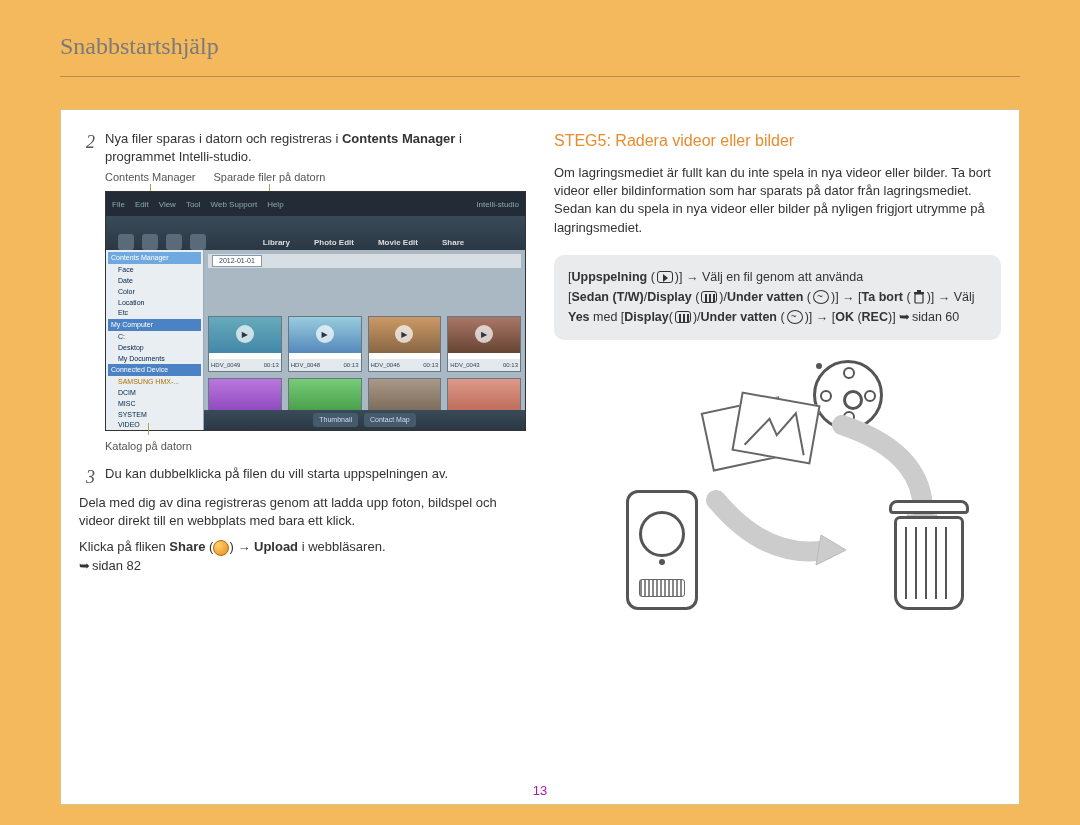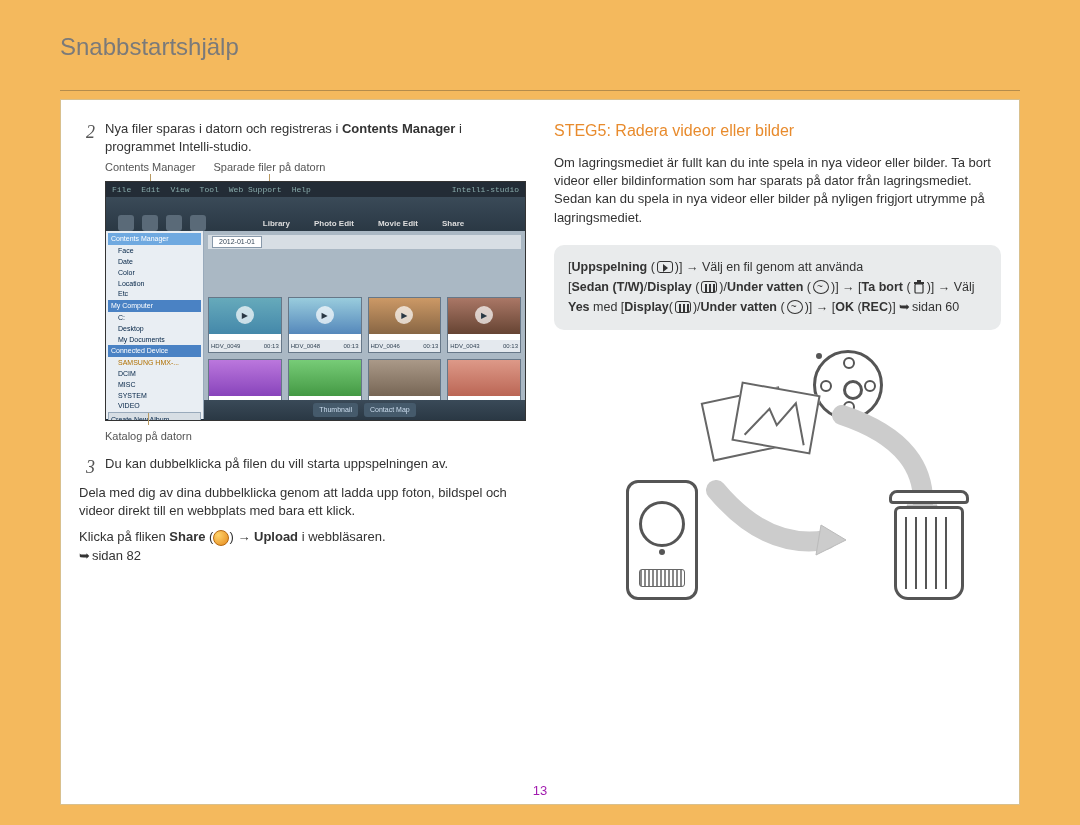--- a/index.html
+++ b/index.html
@@ -14,22 +14,23 @@
     line-height: 1.4;
   }
   .page {
     position: absolute;
     left: 60px; right: 60px; top: 30px; bottom: 20px;
     display: flex;
     flex-direction: column;
   }
   .header {
     border-bottom: 1px solid #b58c4b;
-    padding-bottom: 26px;
-    margin-bottom: 8px;
+    padding-bottom: 12px;
+    margin-bottom: 32px;
+    font-family: Liberation Serif, serif;
   }
   .header h1 {
     font-size: 24px;
     font-weight: 400;
     color: #7a7a7a;
   }
   .content-frame {
     background: #fff;
     flex: 1;
     border: 1px solid #d9c08d;
@@ -74,25 +75,25 @@
   }
   .screenshot {
     margin: 6px 0 4px 26px;
     border: 1px solid #333;
     background: #1a2b3a;
     height: 240px;
     position: relative;
     overflow: hidden;
   }
   .ss-menubar {
-    height: 15px;
+    height: 24px;
     background: #232c36;
     display: flex; align-items: center; gap: 10px;
     padding: 0 6px;
-    font-size: 8px; color: #8aa; font-family: Liberation Mono, monospace;
+    font-size: 8px; color: #8aa;
   }
   .ss-toolbar {
     height: 34px;
     background: linear-gradient(#3a4a58,#2a3844);
     display: flex; align-items: flex-end; gap: 8px;
     padding: 0 12px;
     font-weight: bold;
   }
   .ss-btn {
     width: 16px; height: 16px; border-radius: 3px;
@@ -422,21 +423,21 @@
 
       <div class="caption-below">
         <span class="tick2">Katalog på datorn</span>
       </div>
 
       <div class="step-row">
         <div class="step-num">3</div>
         <div class="step-text">Du kan dubbelklicka på filen du vill starta uppspelningen av.</div>
       </div>
 
-      <p class="para">Dela med dig av dina dubbelklicka genom att ladda upp foton, bildspel och videor direkt till en webbplats med bara ett klick.</p>
+      <p class="para">Dela med dig av dina registreras genom att ladda upp foton, bildspel och videor direkt till en webbplats med bara ett klick.</p>
       <p class="share-line">
         <span>Klicka på fliken </span><b>Share</b>
         (<span class="globe-icon"></span>)
         <span> → </span><b>Upload</b><span> i webbläsaren.</span>
       </p>
       <p>
         <span class="ref">
             <span class="ref-arrow">➥</span>
             <span>sidan 82</span>
           </span>

